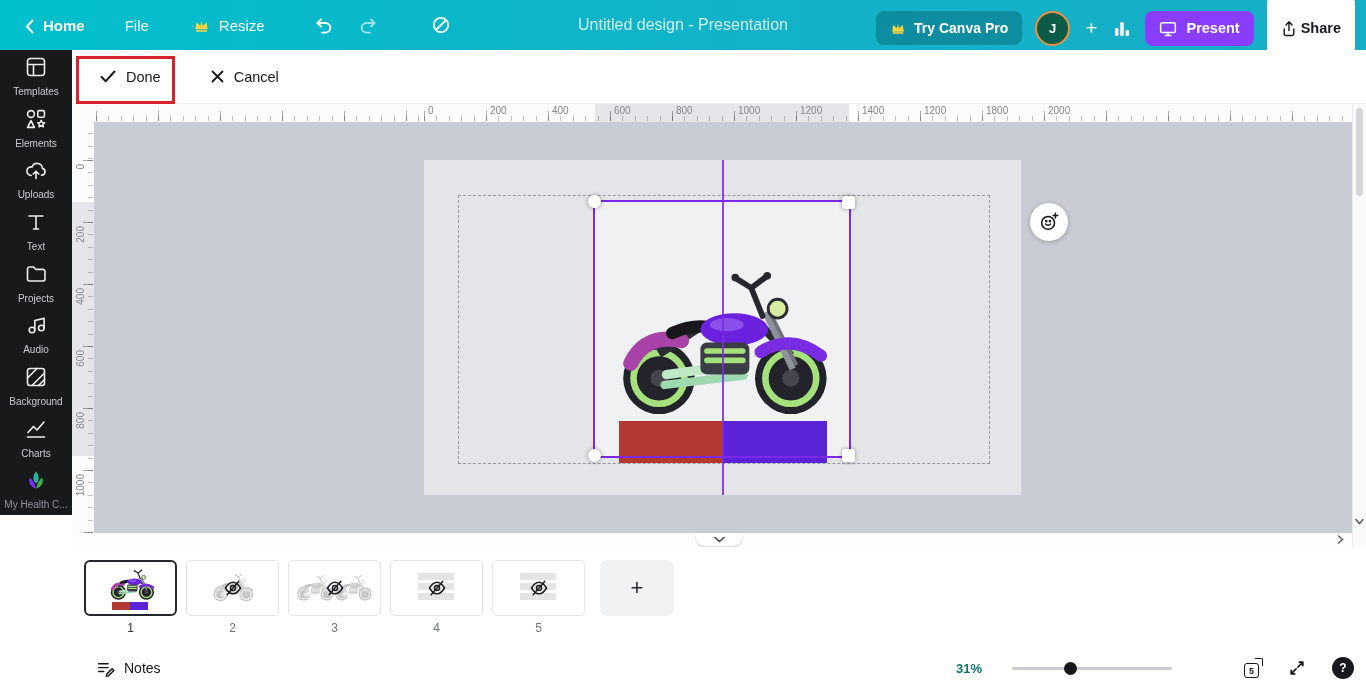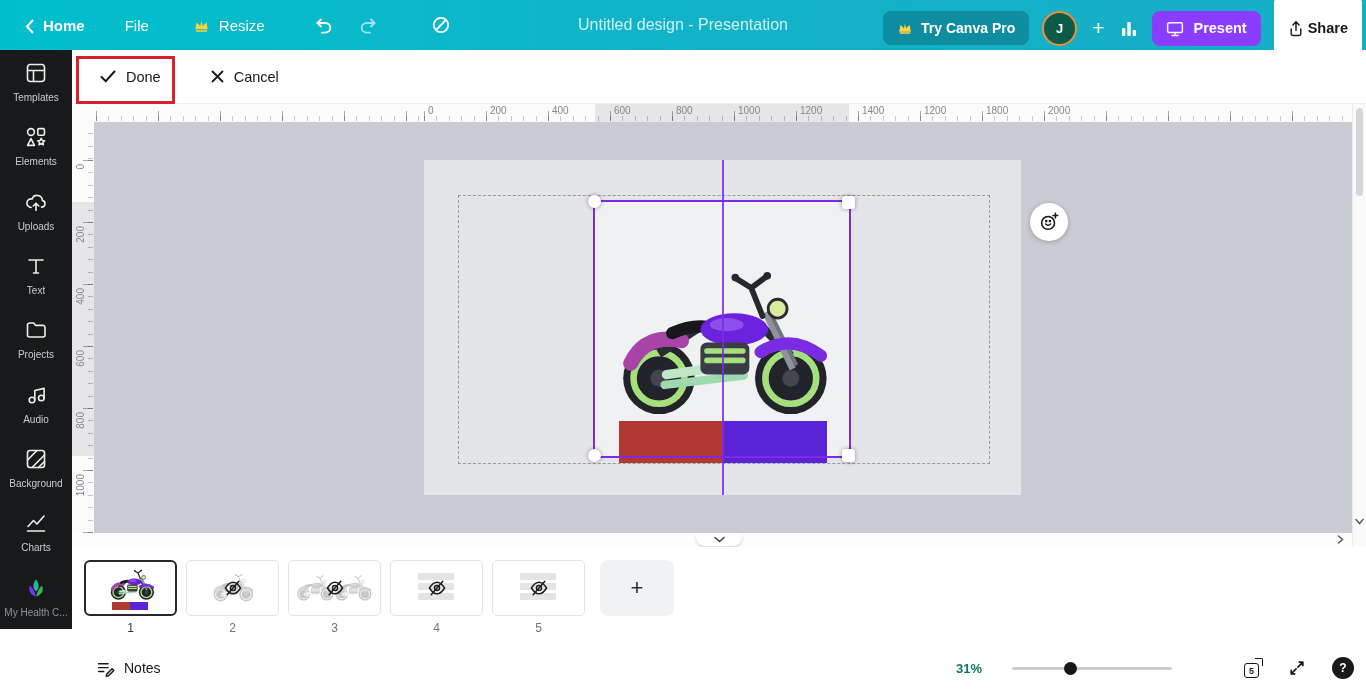--- a/index.html
+++ b/index.html
@@ -7,35 +7,35 @@
   svg{display:block;}
   button{font-family:inherit;border:none;background:none;padding:0;cursor:pointer;}
 
   
   .topbar{position:absolute;left:0;top:0;width:1366px;height:50px;background:linear-gradient(90deg,#00bfcc 0%,#12b2c8 55%,#16aec7 100%);display:flex;align-items:center;color:#fff;z-index:40;}
   .tb-left{display:flex;align-items:center;padding-left:14px;gap:4px;}
   .tb-btn{display:flex;align-items:center;gap:9px;padding:6px 11px;border-radius:6px;font-size:15px;color:#fff;white-space:nowrap;}
   .tb-btn.bold{font-weight:700;align-items:flex-end;}
   .tb-ico{display:flex;align-items:center;justify-content:center;}
   .tb-title{position:absolute;left:50%;top:50%;transform:translate(-50%,-50%);font-size:16px;color:rgba(255,255,255,.8);cursor:text;}
-  .tb-right{position:absolute;right:4px;top:0;height:56px;display:flex;align-items:center;gap:13px;}
+  .tb-right{position:absolute;right:11px;top:0;height:56px;display:flex;align-items:center;gap:13px;}
   .trypro{display:flex;align-items:center;gap:8px;background:rgba(0,35,45,.25);padding:9px 14px;border-radius:8px;font-size:14px;font-weight:600;color:#fff;}
   .avatar{width:31px;height:31px;border-radius:50%;background:#0c5b48;border:2px solid #ef8e3b;display:flex;align-items:center;justify-content:center;font-size:13px;font-weight:700;color:#fff;}
   .tb-plus{font-size:21px;color:#fff;padding:0 2px;}
   .present-btn{display:flex;align-items:center;gap:9px;background:#8b3dff;color:#fff;padding:9px 14px;border-radius:8px;font-size:14.5px;font-weight:600;}
   .share-btn{display:flex;align-items:center;gap:4px;background:#fff;color:#15181c;padding:25px 14px;border-radius:8px;font-size:14.5px;font-weight:600;}
 
   
   .editbar{position:absolute;left:72px;top:50px;width:1294px;height:53px;background:#fff;border-bottom:1px solid #efeff1;display:flex;align-items:center;padding-left:14px;z-index:20;}
   .eb-btn{display:flex;align-items:center;gap:10px;padding:9px 14px;border-radius:8px;font-size:14.5px;color:#15181c;font-weight:500;}
   .annotation{position:absolute;left:4px;top:6px;width:93px;height:42px;border:3px solid #d7222a;pointer-events:none;z-index:5;}
   .eb-cancel{margin-left:22px;}
 
   
-  .sidebar{position:absolute;left:0;top:50px;width:72px;height:579px;background:#18191b;display:flex;flex-direction:column;z-index:30;}
+  .sidebar{position:absolute;left:0;top:50px;width:72px;height:465px;background:#18191b;display:flex;flex-direction:column;z-index:30;}
   .sb-item{width:72px;height:71px;display:flex;flex-direction:column;align-items:center;justify-content:center;gap:7px;cursor:pointer;}
   .sb-item svg{width:24px;height:24px;stroke:#eceded;fill:none;stroke-width:1.6;stroke-linecap:round;stroke-linejoin:round;}
   .sb-label{font-size:10px;color:#c9cccf;max-width:66px;overflow:hidden;white-space:nowrap;text-overflow:ellipsis;}
   .sb-item.dim .sb-label{color:#8f9398;}
 
   
   .rulerbar{position:absolute;left:72px;top:103px;width:1280px;height:19px;background:#fbfbfc;z-index:10;}
   .hl-h{position:absolute;left:523px;top:0;width:254px;height:19px;background:#e6e6ea;}
   .ticks-minor{position:absolute;left:22px;right:0;bottom:1px;height:5px;background:repeating-linear-gradient(90deg,rgba(0,0,0,.22) 0 1px,transparent 1px 12.4px);background-position-x:330px;}
   .ticks-major{position:absolute;left:22px;right:0;bottom:1px;height:10px;background:repeating-linear-gradient(90deg,rgba(0,0,0,.32) 0 1px,transparent 1px 62px);background-position-x:330px;}

